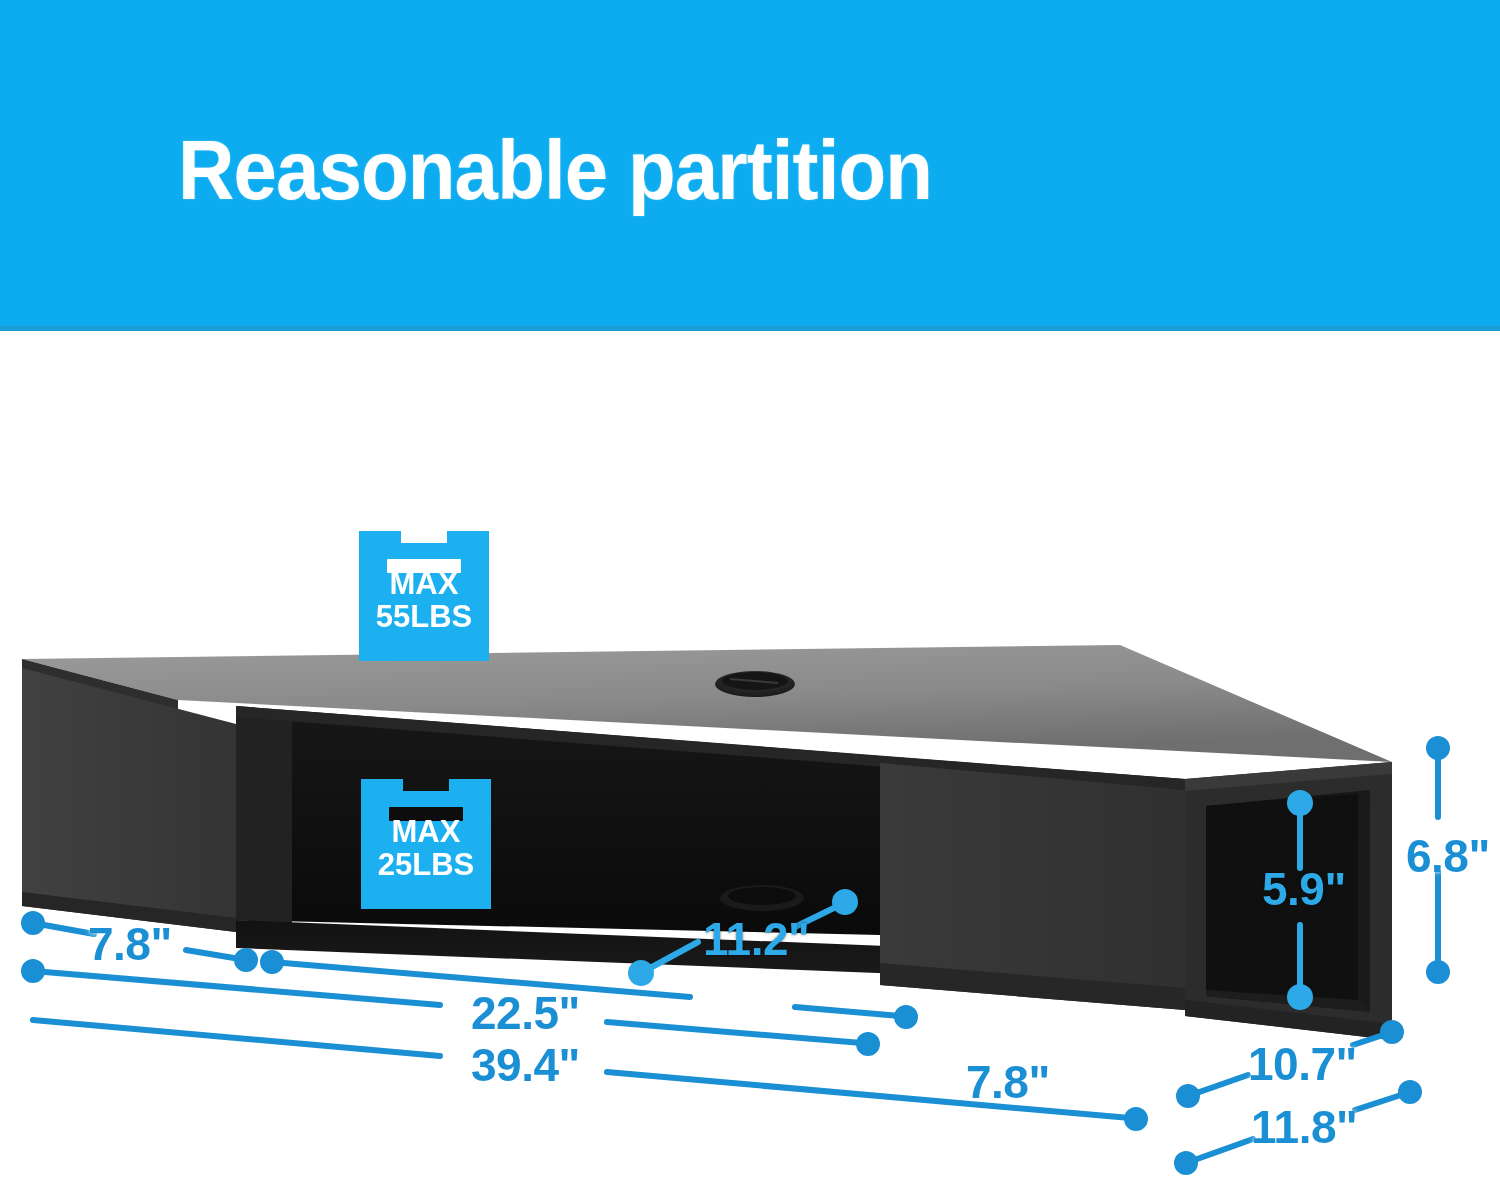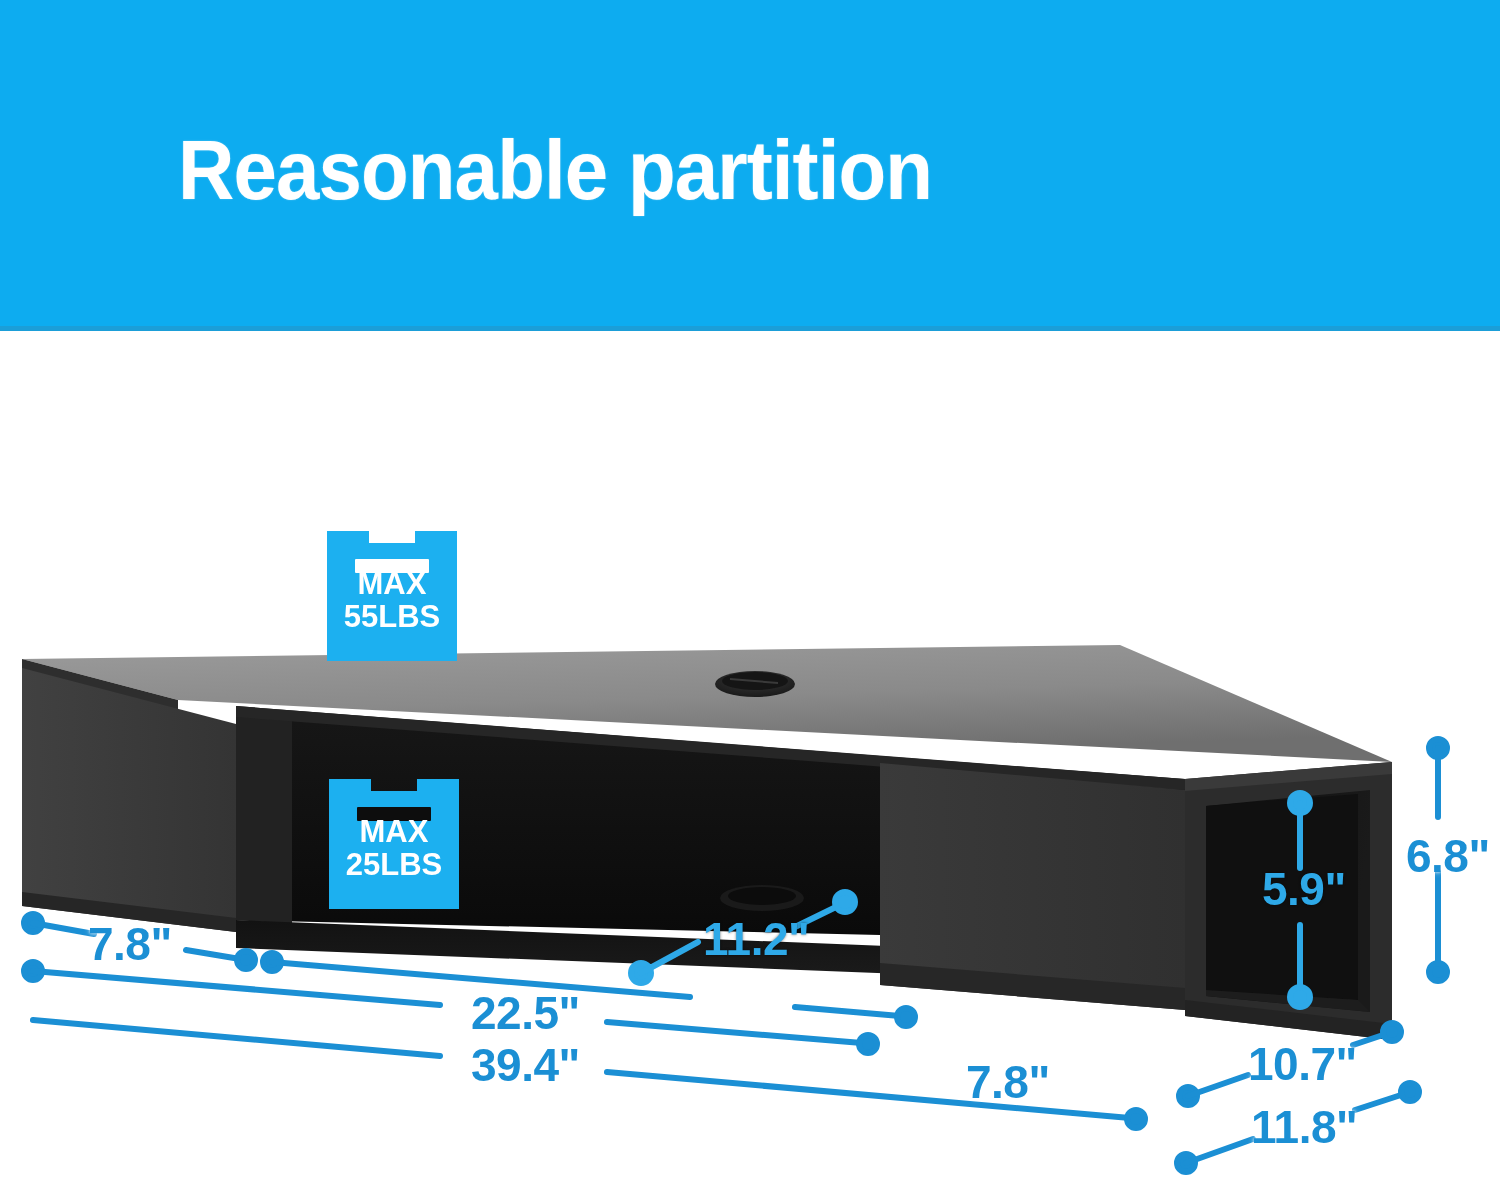--- a/index.html
+++ b/index.html
@@ -43,20 +43,21 @@
   .max-tag{
     position:absolute;
     width:130px;
     text-align:center;
     color:#ffffff;
     font-weight:bold;
     font-size:31px;
     line-height:1.08;
     font-family:"Liberation Sans","DejaVu Sans",sans-serif;
     letter-spacing:0px;
+    margin-left:32px;
   }
   .max-tag .tag-body{
     position:relative;
     padding:46px 0 14px 0;
   }
   .tag-svg{position:absolute;left:0;top:0;}
   .tag-text{position:relative;z-index:2;}
   .tag-text div{ white-space:nowrap; }
 
   #tag-55{ left:327px; top:521px; }

